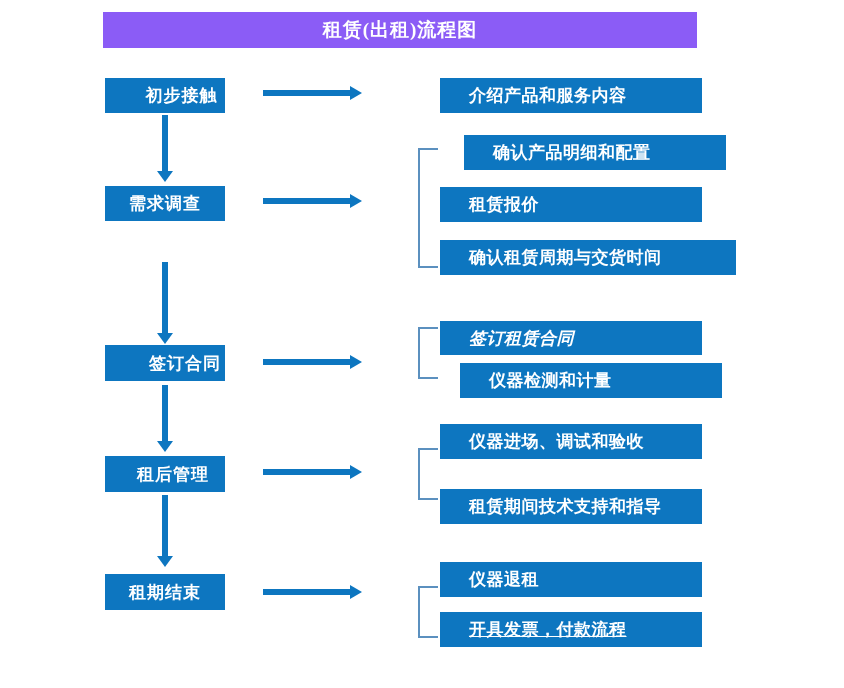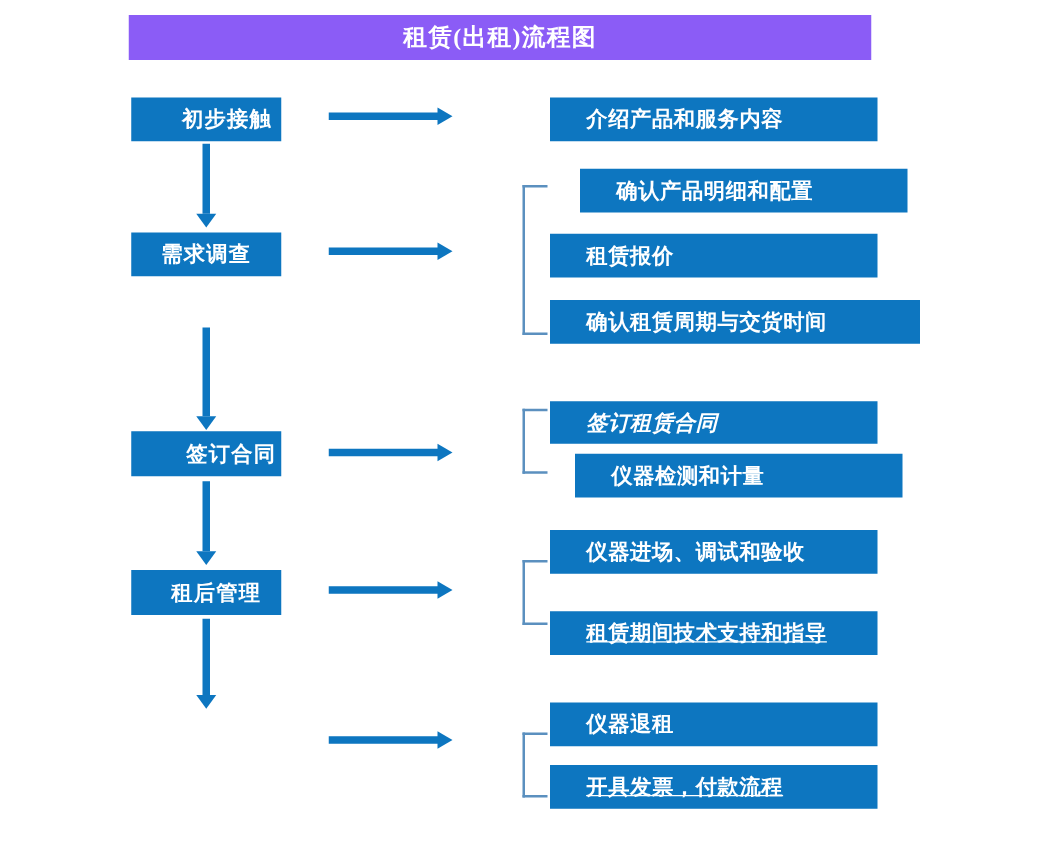--- a/index.html
+++ b/index.html
@@ -176,27 +176,28 @@
 
   <div class="arrow-h" style="left:263px; top:465px; width:99px;">
     <div class="stem" style="width:88px;"></div>
     <div class="head" style="left:87px;"></div>
   </div>
 
   <div class="bracket" style="left:418px; top:448px; width:20px; height:52px;"></div>
 
   <div class="box right" style="left:440px; top:424px; width:262px; height:35px;">仪器进场、调试和验收</div>
 
-  <div class="box right" style="left:440px; top:489px; width:262px; height:35px;text-decoration:underline;">租赁期间技术支持和指导</div>
+  <div class="box right" style="left:440px; top:489px; width:262px; height:35px;">租赁期间技术支持和指导</div>
 
   <div class="arrow-v" style="left:157px; top:495px; height:72px;">
     <div class="stem" style="height:61px;"></div>
     <div class="head" style="top:61px;"></div>
   </div>
 
+  <div class="box left" style="left:105px; top:574px; width:120px; height:36px;">租期结束</div>
 
   <div class="arrow-h" style="left:263px; top:585px; width:99px;">
     <div class="stem" style="width:88px;"></div>
     <div class="head" style="left:87px;"></div>
   </div>
 
   <div class="bracket" style="left:418px; top:586px; width:20px; height:52px;"></div>
 
   <div class="box right" style="left:440px; top:562px; width:262px; height:35px;">仪器退租</div>
 

